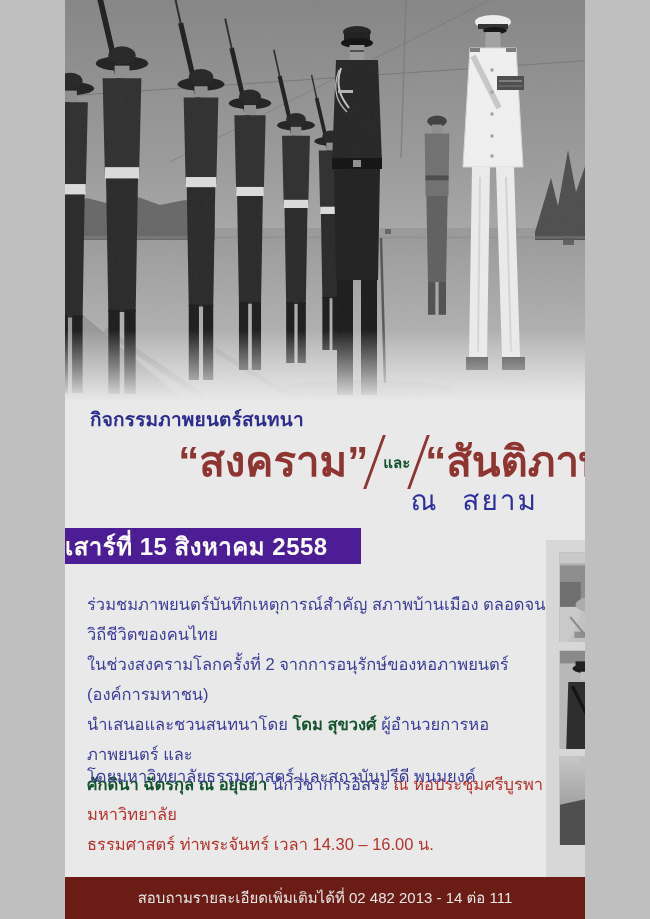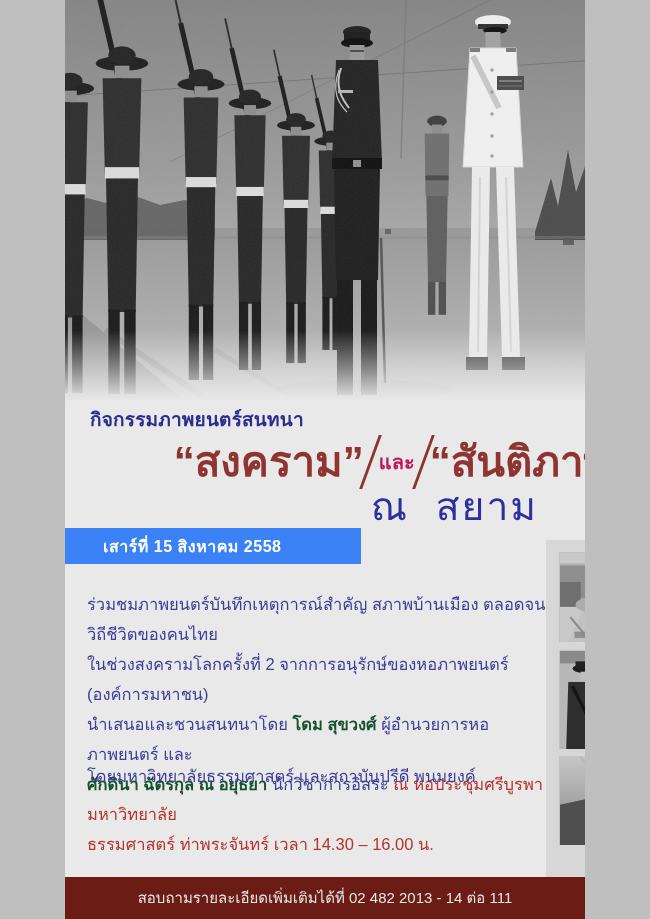--- a/index.html
+++ b/index.html
@@ -24,32 +24,32 @@
   }
   .headline{
     position:absolute;left:0;top:434px;width:650px;height:56px;
     display:flex;justify-content:center;align-items:center;gap:5px;
     padding-left:26px;box-sizing:border-box;
   }
   .headline .big{
     font-size:42px;font-weight:bold;color:#8e3431;line-height:1;white-space:nowrap;
   }
   .headline .and{
-    font-size:20px;font-weight:bold;color:#be185d;line-height:1;padding:0 2px;
+    font-size:15px;font-weight:bold;color:#14532d;line-height:1;padding:0 2px;
   }
   .slash{width:3px;height:54px;background:#8e3431;transform:skewX(-20deg);}
   .location{
     position:absolute;right:47px;top:486px;
-    font-size:39px;color:#2d2f9e;letter-spacing:2px;word-spacing:14px;line-height:1.1;
+    font-size:28px;color:#2d2f9e;letter-spacing:2px;word-spacing:14px;line-height:1.1;
   }
   
   .date-banner{
     position:absolute;left:0;top:528px;width:296px;height:36px;
-    background:#3b82f6;color:#ffffff;font-size:16px;font-weight:bold;
-    display:flex;align-items:center;padding-left:38px;box-sizing:border-box;
+    background:#4c1d95;color:#ffffff;font-size:24px;font-weight:bold;
+    display:flex;align-items:center;box-sizing:border-box;
     letter-spacing:.5px;
   }
   
   .body-text{
     position:absolute;left:22px;top:589px;width:460px;
     font-size:16.5px;line-height:30px;
   }
   .closing{
     position:absolute;left:22px;top:761px;width:460px;
     font-size:16.5px;line-height:30px;

